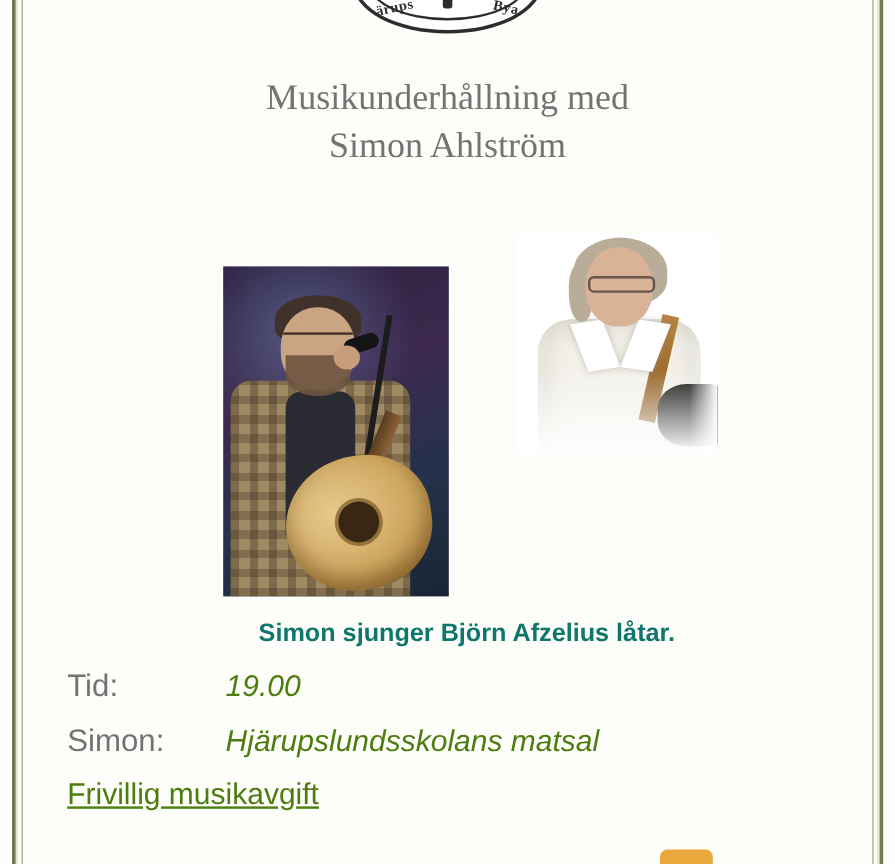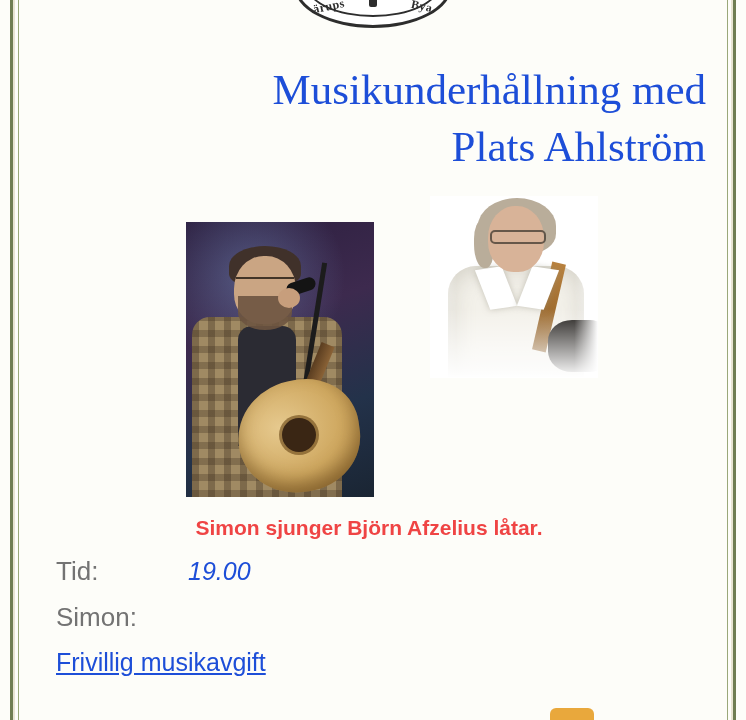--- a/index.html
+++ b/index.html
@@ -102,25 +102,25 @@
   }
   .logo-text-left { left: 16px; transform: rotate(-12deg); }
   .logo-text-right { right: 16px; transform: rotate(12deg); }
 
   
   .headline {
     position: absolute;
     left: 40px;
     top: 62px;
     width: 666px;
-    text-align: right;
+    text-align: center;
     font-family: "Liberation Serif", serif;
-    font-size: 43px;
+    font-size: 30px;
     line-height: 1.32;
-    color: #1d4ed8;
+    color: #737373;
     letter-spacing: 0px;
   }
 
   
   .photos {
     position: absolute;
     left: 0;
     top: 196px;
     width: 746px;
     height: 310px;
@@ -353,28 +353,28 @@
     top: 124px;
     width: 60px;
     height: 52px;
     background: #1d1a17;
     border-radius: 40% 30% 30% 40%;
   }
 
   
   .subcaption {
     position: absolute;
-    left: 36px;
+    left: 56px;
     top: 516px;
     width: 666px;
     text-align: center;
     font-family: "Liberation Sans", sans-serif;
     font-size: 21px;
     font-weight: bold;
-    color: #ef4444;
+    color: #0f766e;
   }
 
   .details {
     position: absolute;
     left: 56px;
     top: 556px;
     width: 640px;
   }
   .detail-row {
     display: flex;
@@ -385,21 +385,21 @@
     width: 132px;
     font-family: "Liberation Sans", sans-serif;
     font-size: 26px;
     color: #737373;
     white-space: nowrap;
   }
   .detail-value {
     font-family: "Liberation Sans", sans-serif;
     font-size: 25px;
     font-style: italic;
-    color: #1d4ed8;
+    color: #4d7c0f;
     white-space: nowrap;
   }
   .detail-value.upright {
     font-style: normal;
     text-decoration: underline;
   }
 
   .corner-accent {
     position: absolute;
     right: 152px;
@@ -424,21 +424,21 @@
       <div class="logo-inner-ring"></div>
 
       <div class="logo-tree"></div>
       <div class="logo-text-left">ärups</div>
       <div class="logo-text-right">Bya</div>
     </div>
   </div>
 
   <div class="headline">
     <div>Musikunderhållning med</div>
-    <div>Plats Ahlström</div>
+    <div>Simon Ahlström</div>
   </div>
 
   <div class="photos">
 
     <div class="photo-main">
       <div class="pm-glow"></div>
       <div class="pm-shirt"></div>
       <div class="pm-tshirt"></div>
       <div class="pm-hair"></div>
       <div class="pm-head"></div>
@@ -470,20 +470,21 @@
 
   <div class="subcaption">Simon sjunger Björn Afzelius låtar.</div>
 
   <div class="details">
     <div class="detail-row">
       <div class="detail-label">Tid:</div>
       <div class="detail-value">19.00</div>
     </div>
     <div class="detail-row">
       <div class="detail-label">Simon:</div>
+      <div class="detail-value">Hjärupslundsskolans matsal</div>
     </div>
     <div class="detail-row">
       <div class="detail-value upright">Frivillig musikavgift</div>
     </div>
   </div>
 
   <div class="corner-accent"></div>
 
 </div>
 

